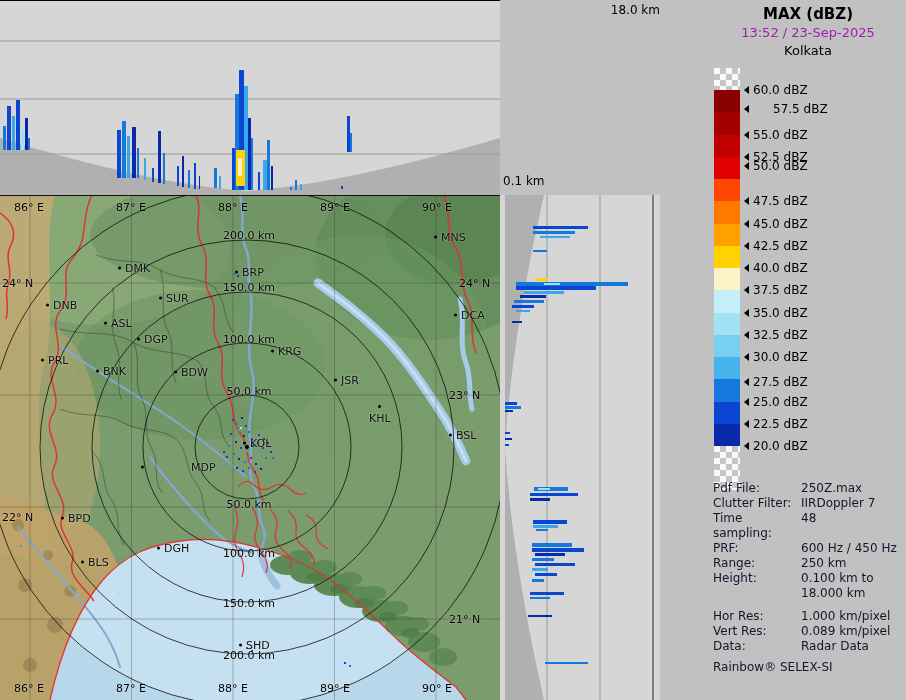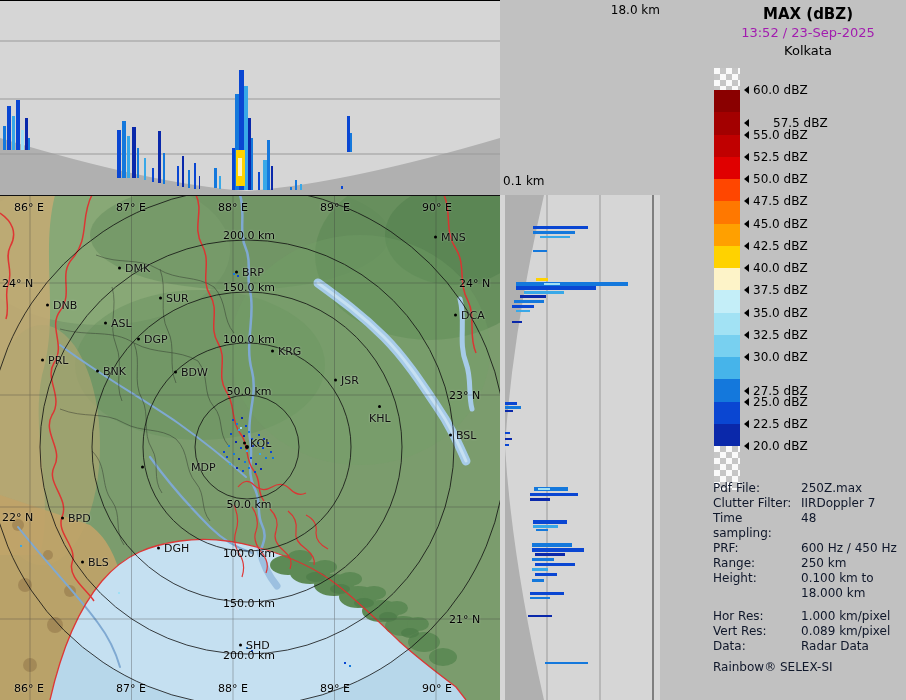--- a/index.html
+++ b/index.html
@@ -430,33 +430,33 @@
         <div class="blk" style="top: 266.75px; background: rgb(120, 208, 240);"></div>
         <div class="blk" style="top: 289px; background: rgb(70, 180, 234);"></div>
         <div class="blk" style="top: 311.25px; background: rgb(20, 120, 220);"></div>
         <div class="blk" style="top: 333.5px; background: rgb(10, 70, 210);"></div>
         <div class="blk" style="top: 355.75px; background: rgb(10, 40, 170);"></div>
         <div class="blk checker" style="top: 378px; height: 44px;"></div>
         <div class="sl" style="top: 15px;">
           <div class="tri"></div>
           <div class="slt">60.0 dBZ</div>
         </div>
-        <div class="sl" style="top: 48px; gap: 24px;">
+        <div class="sl" style="top: 34px; gap: 24px;">
           <div class="tri"></div>
           <div class="slt">57.5 dBZ</div>
         </div>
         <div class="sl" style="top: 59.5px;">
           <div class="tri"></div>
           <div class="slt">55.0 dBZ</div>
         </div>
         <div class="sl" style="top: 81.75px;">
           <div class="tri"></div>
           <div class="slt">52.5 dBZ</div>
         </div>
-        <div class="sl" style="top: 104px;">
+        <div class="sl" style="top: 91px;">
           <div class="tri"></div>
           <div class="slt">50.0 dBZ</div>
         </div>
         <div class="sl" style="top: 126.25px;">
           <div class="tri"></div>
           <div class="slt">47.5 dBZ</div>
         </div>
         <div class="sl" style="top: 148.5px;">
           <div class="tri"></div>
           <div class="slt">45.0 dBZ</div>
@@ -478,21 +478,21 @@
           <div class="slt">35.0 dBZ</div>
         </div>
         <div class="sl" style="top: 259.75px;">
           <div class="tri"></div>
           <div class="slt">32.5 dBZ</div>
         </div>
         <div class="sl" style="top: 282px;">
           <div class="tri"></div>
           <div class="slt">30.0 dBZ</div>
         </div>
-        <div class="sl" style="top: 316px;">
+        <div class="sl" style="top: 307px;">
           <div class="tri"></div>
           <div class="slt">27.5 dBZ</div>
         </div>
         <div class="sl" style="top: 326.5px;">
           <div class="tri"></div>
           <div class="slt">25.0 dBZ</div>
         </div>
         <div class="sl" style="top: 348.75px;">
           <div class="tri"></div>
           <div class="slt">22.5 dBZ</div>

